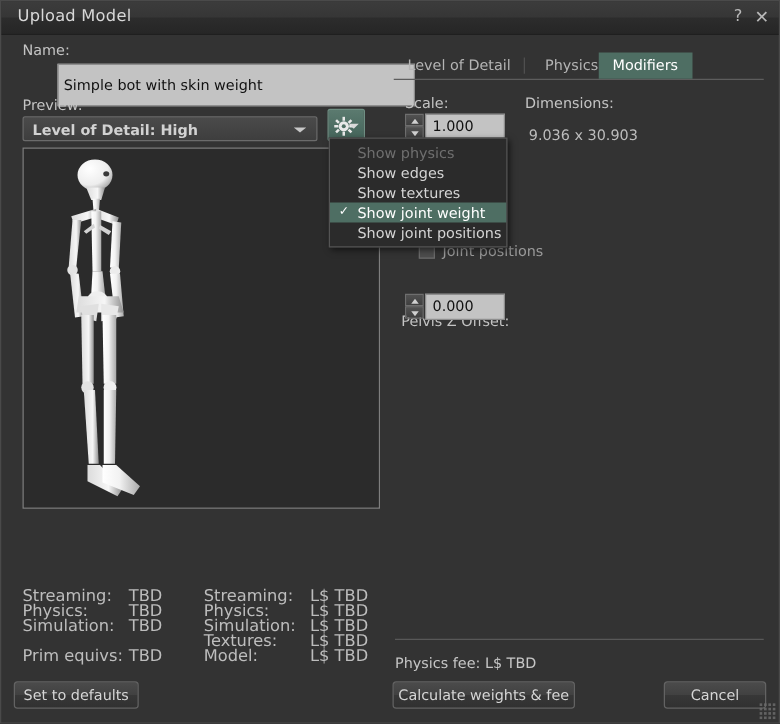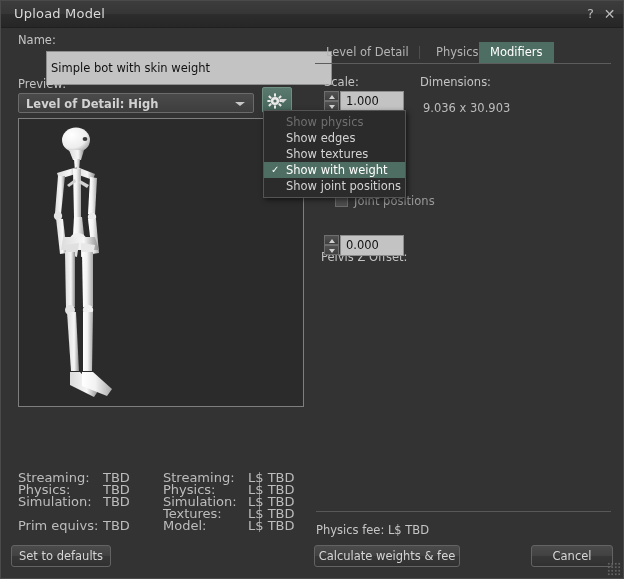--- a/index.html
+++ b/index.html
@@ -513,21 +513,21 @@
       <span>Show physics</span>
     </div>
     <div class="menu-item">
       <span>Show edges</span>
     </div>
     <div class="menu-item">
       <span>Show textures</span>
     </div>
     <div class="menu-item checked">
       <span class="menu-check">✓</span>
-      <span>Show with weight</span>
+      <span>Show joint weight</span>
     </div>
     <div class="menu-item">
       <span>Show joint positions</span>
     </div>
   </div>
 
   <div id="resize-grip"></div>
 </div>
 
 </body></html>

